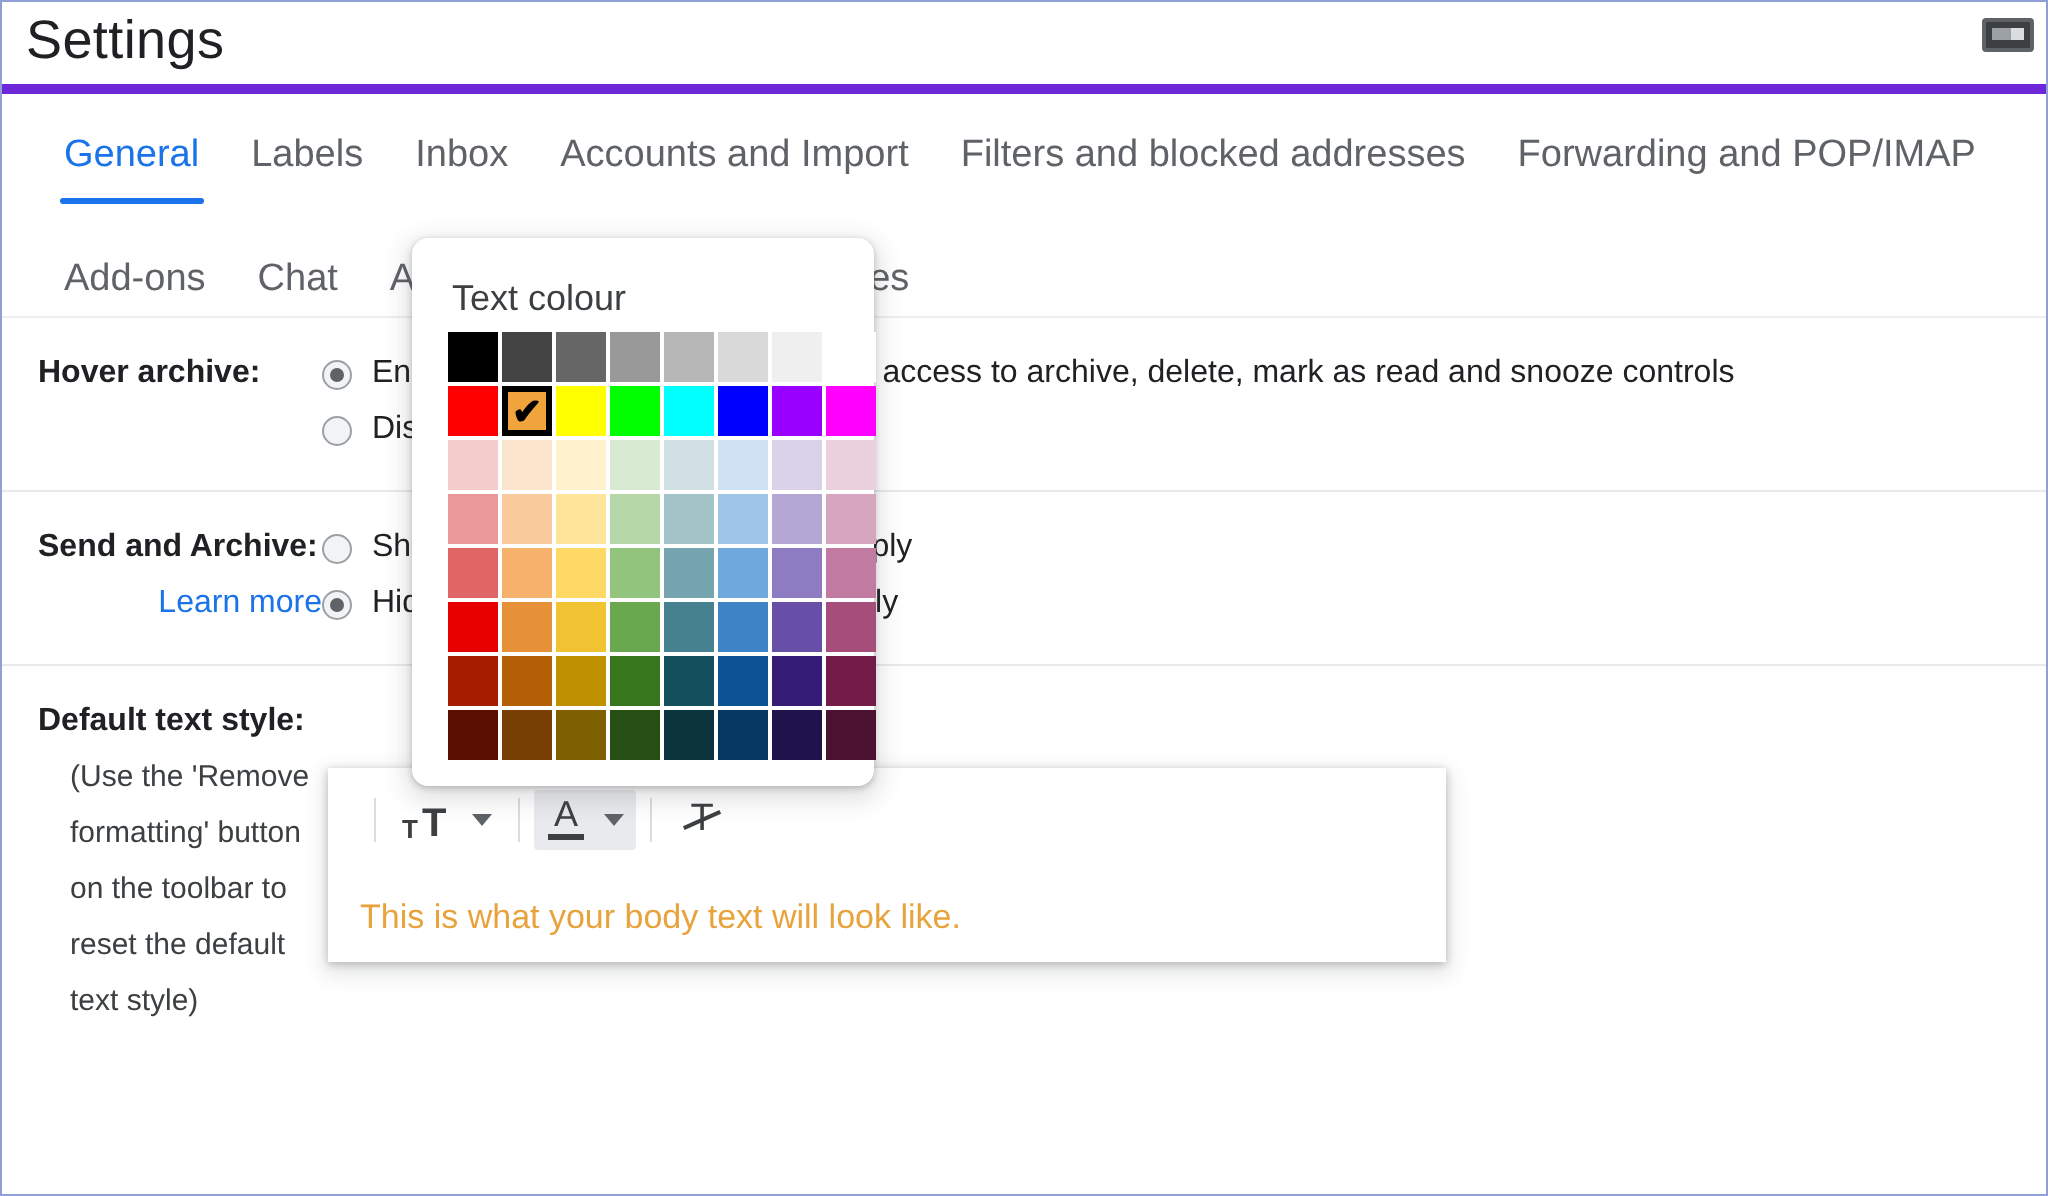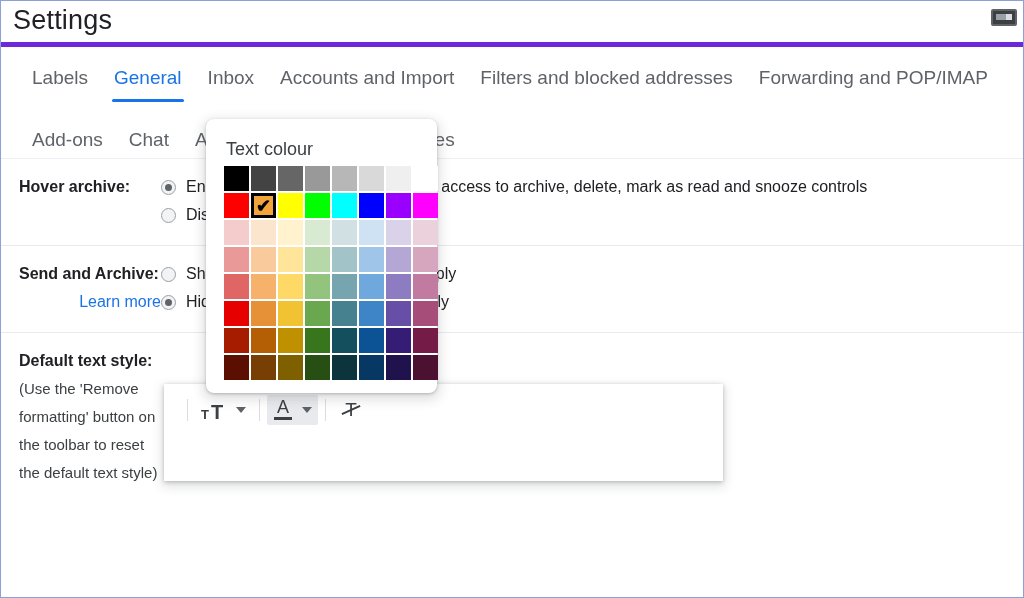--- a/index.html
+++ b/index.html
@@ -84,20 +84,21 @@
   .slabel {
     width: 160px; flex: 0 0 160px;
     padding-left: 18px;
     font-size: 16px; font-weight: bold; color: #202124;
     line-height: 28px;
   }
   .slabel .note {
     font-weight: normal; color: #3c4043;
     font-size: 15px; line-height: 28px;
     display: block;
+    margin-left: 16px;
   }
   .sopts { flex: 1 1 auto; padding-left: 0px; }
   .opt { display: flex; align-items: center; height: 28px; font-size: 16px; color: #202124; }
   .radio {
     width: 15px; height: 15px; border-radius: 50%;
     border: 1px solid #9aa0a6; background: #f1f3f4;
     margin-right: 10px; flex: 0 0 15px; position: relative;
   }
   .radio.on::after {
     content: ""; position: absolute; left: 3px; top: 3px;
@@ -198,22 +199,22 @@
 
 <div id="screen">
 
   <div class="header">
     <div class="page-title">Settings</div>
     <div class="corner-icon"></div>
   </div>
 
   <div class="tabs-wrap">
     <div class="tabrow row1" id="tabrow1">
+        <div class="tab active"><span>General</span><span class="underline"></span></div>
         <div class="tab"><span>Labels</span></div>
-        <div class="tab active"><span>General</span><span class="underline"></span></div>
         <div class="tab"><span>Inbox</span></div>
         <div class="tab"><span>Accounts and Import</span></div>
         <div class="tab"><span>Filters and blocked addresses</span></div>
         <div class="tab"><span>Forwarding and POP/IMAP</span></div>
       </div>
     <div class="tabrow row2" id="tabrow2">
         <div class="tab"><span>Add-ons</span></div>
         <div class="tab"><span>Chat</span></div>
         <div class="tab"><span>Advanced</span></div>
         <div class="tab"><span>Offline</span></div>
@@ -283,20 +284,21 @@
         <span class="caret"></span>
       </div>
       <div class="divider"></div>
       <div class="fmt-btn">
         <span class="clearfmt">
           <span class="t">T</span>
             <span class="slash"></span>
         </span>
       </div>
     </div>
+    <div class="sample">This is what your body text will look like.</div>
   </div>
 
   <div class="colorpop">
     <div class="cp-title">Text colour</div>
     <div class="cp-grid" id="cpgrid">
         <div class="sw" title="#000000" style="background: rgb(0, 0, 0);"></div>
         <div class="sw" title="#434343" style="background: rgb(67, 67, 67);"></div>
         <div class="sw" title="#666666" style="background: rgb(102, 102, 102);"></div>
         <div class="sw" title="#999999" style="background: rgb(153, 153, 153);"></div>
         <div class="sw" title="#b7b7b7" style="background: rgb(183, 183, 183);"></div>

